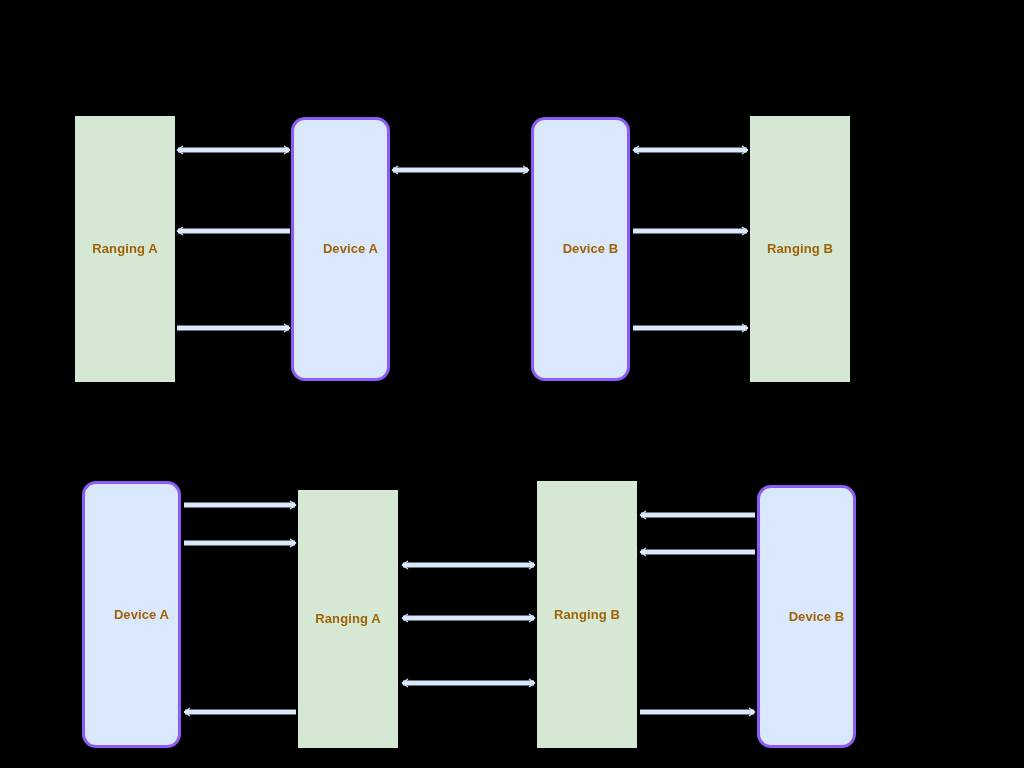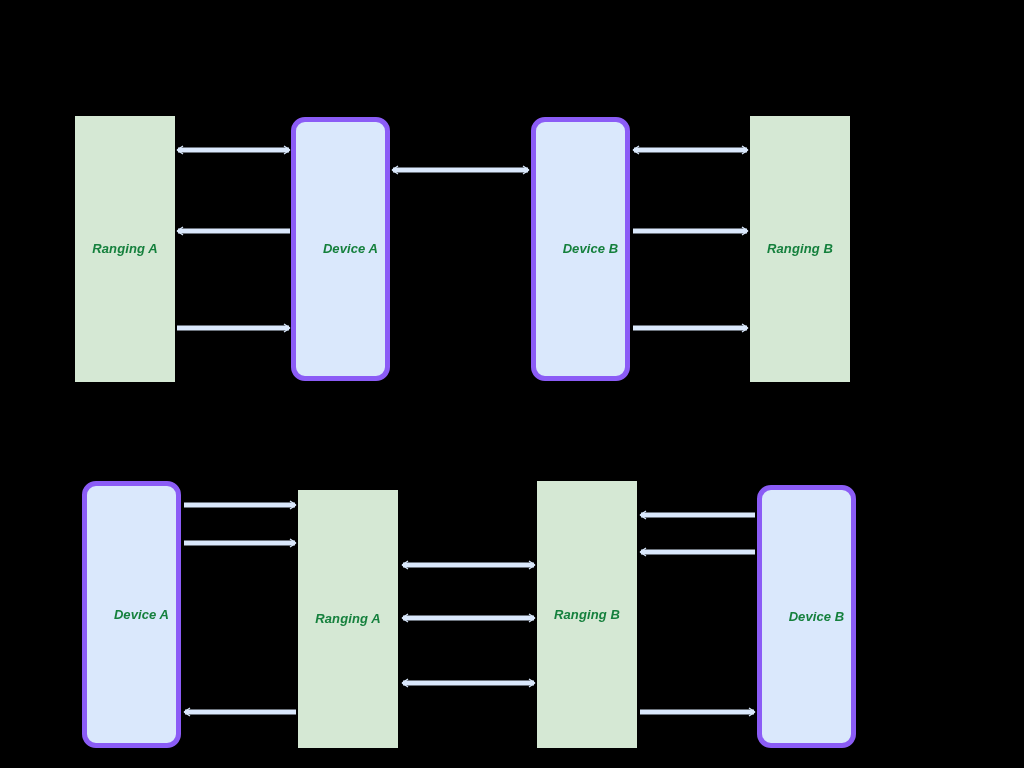--- a/index.html
+++ b/index.html
@@ -20,34 +20,33 @@
     position: absolute;
     display: flex;
     align-items: center;
     justify-content: center;
     box-sizing: border-box;
     text-align: center;
   }
   .node-label {
     font-size: 13px;
     font-weight: bold;
-    color: #15803d;
+    color: #a16207;
     line-height: 1.2;
     letter-spacing: 0.1px;
     user-select: none;
-    font-style: italic;
   }
   .node.green {
     background: #d5e8d4;
     border: 1px solid #d5e8d4;
     border-radius: 0;
   }
   .node.blue {
     background: #dae8fc;
-    border: 5px solid #8b5cf6;
+    border: 3px solid #8b5cf6;
     border-radius: 14px;
     padding-left: 20px;
   }
   .edge {
     position: absolute;
     height: 12px;
     pointer-events: none;
   }
   .edge svg {
     display: block;

